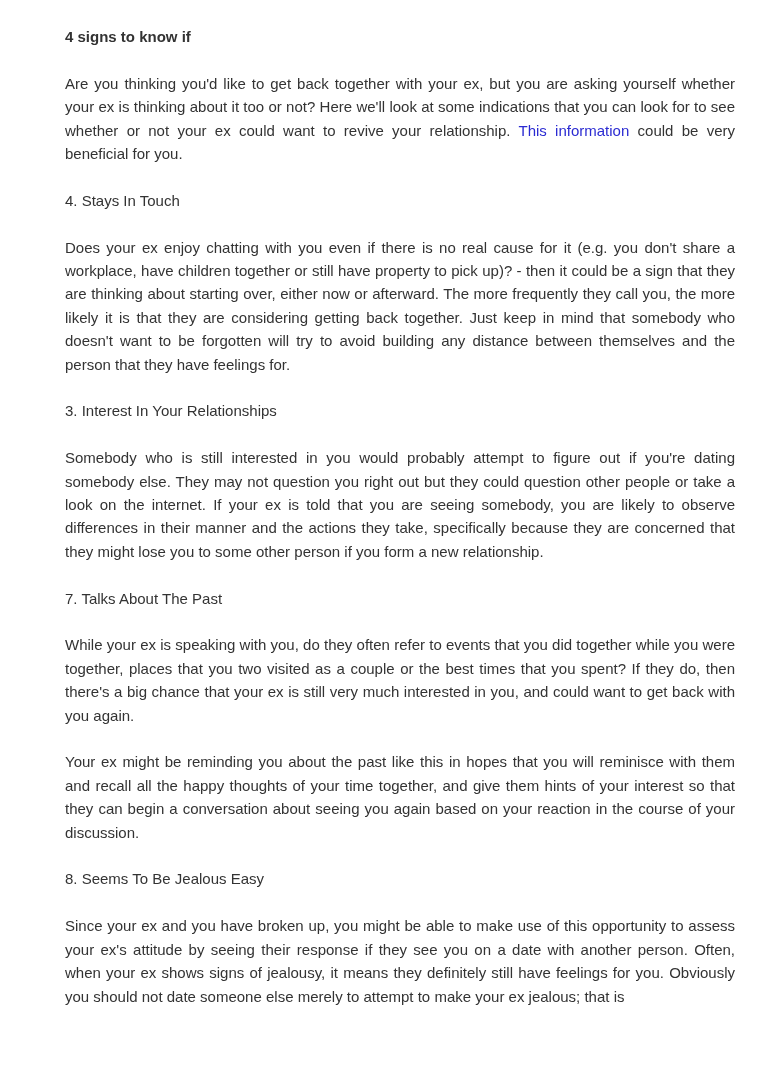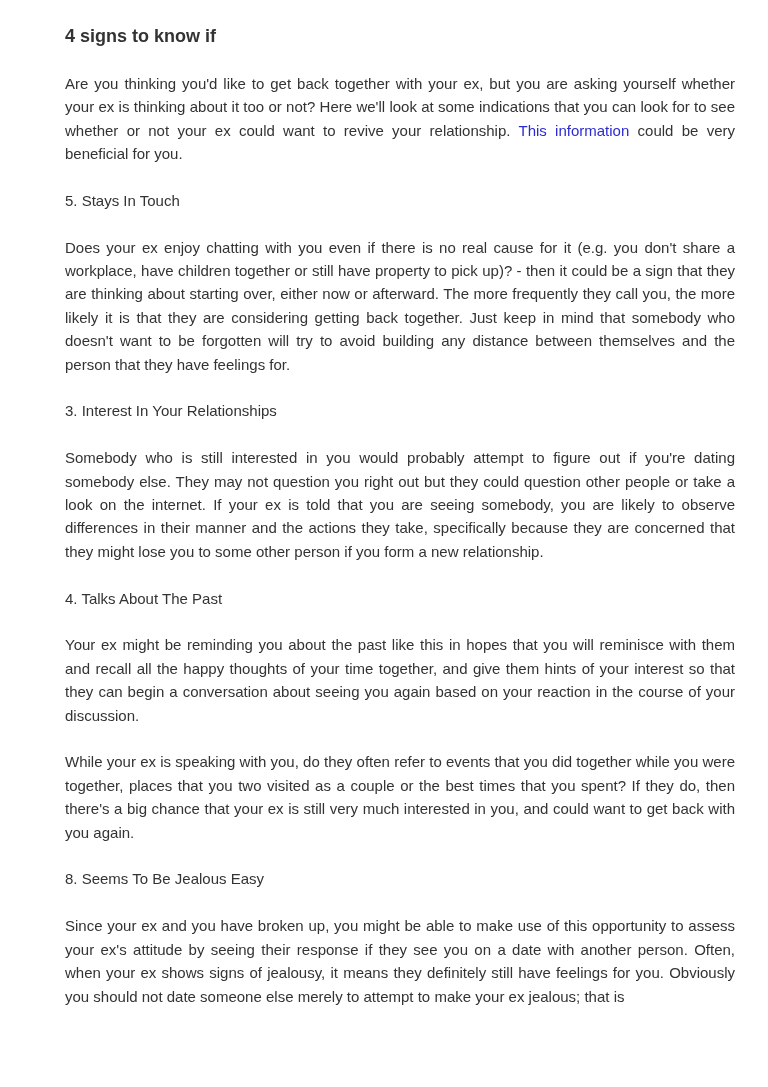--- a/index.html
+++ b/index.html
@@ -23,21 +23,21 @@
     font-size: 15px;
     line-height: 23.4px;
     color: var(--text-color);
   }
   .para {
     margin: 0 0 23.4px 0;
     text-align: justify;
   }
   .doc-title {
     margin: 0 0 23.4px 0;
-    font-size: 18px;
+    font-size: 15px;
     line-height: 23.4px;
     font-weight: bold;
     text-align: left;
   }
   .section-heading {
     text-align: left;
   }
   .link {
     color: var(--link-blue);
     text-decoration: none;
@@ -48,31 +48,31 @@
 </head>
 <body>
 
 <div class="page">
 
   <p class="doc-title">4 signs to know if</p>
 
   <p class="para"><span>Are you thinking you'd like to get back together with your ex, but you are asking yourself whether your ex is thinking about it too or not? Here we'll look at some indications that you can look for to see whether or not your ex could want to revive your relationship. </span><a class="link">This information</a><span> could be very beneficial for you.</span></p>
 
 
-  <p class="para section-heading">5. Stays In Touch</p>
+  <p class="para section-heading">4. Stays In Touch</p>
 
   <p class="para">Does your ex enjoy chatting with you even if there is no real cause for it (e.g. you don't share a workplace, have children together or still have property to pick up)? - then it could be a sign that they are thinking about starting over, either now or afterward. The more frequently they call you, the more likely it is that they are considering getting back together. Just keep in mind that somebody who doesn't want to be forgotten will try to avoid building any distance between themselves and the person that they have feelings for.</p>
 
   <p class="para section-heading">3. Interest In Your Relationships</p>
 
   <p class="para">Somebody who is still interested in you would probably attempt to figure out if you're dating somebody else. They may not question you right out but they could question other people or take a look on the internet. If your ex is told that you are seeing somebody, you are likely to observe differences in their manner and the actions they take, specifically because they are concerned that they might lose you to some other person if you form a new relationship.</p>
 
-  <p class="para section-heading">4. Talks About The Past</p>
+  <p class="para section-heading">7. Talks About The Past</p>
+
+  <p class="para">While your ex is speaking with you, do they often refer to events that you did together while you were together, places that you two visited as a couple or the best times that you spent? If they do, then there's a big chance that your ex is still very much interested in you, and could want to get back with you again.</p>
 
   <p class="para">Your ex might be reminding you about the past like this in hopes that you will reminisce with them and recall all the happy thoughts of your time together, and give them hints of your interest so that they can begin a conversation about seeing you again based on your reaction in the course of your discussion.</p>
-
-  <p class="para">While your ex is speaking with you, do they often refer to events that you did together while you were together, places that you two visited as a couple or the best times that you spent? If they do, then there's a big chance that your ex is still very much interested in you, and could want to get back with you again.</p>
 
   <p class="para section-heading">8. Seems To Be Jealous Easy</p>
 
   <p class="para">Since your ex and you have broken up, you might be able to make use of this opportunity to assess your ex's attitude by seeing their response if they see you on a date with another person. Often, when your ex shows signs of jealousy, it means they definitely still have feelings for you. Obviously you should not date someone else merely to attempt to make your ex jealous; that is</p>
 
 </div>
 
 </body></html>

